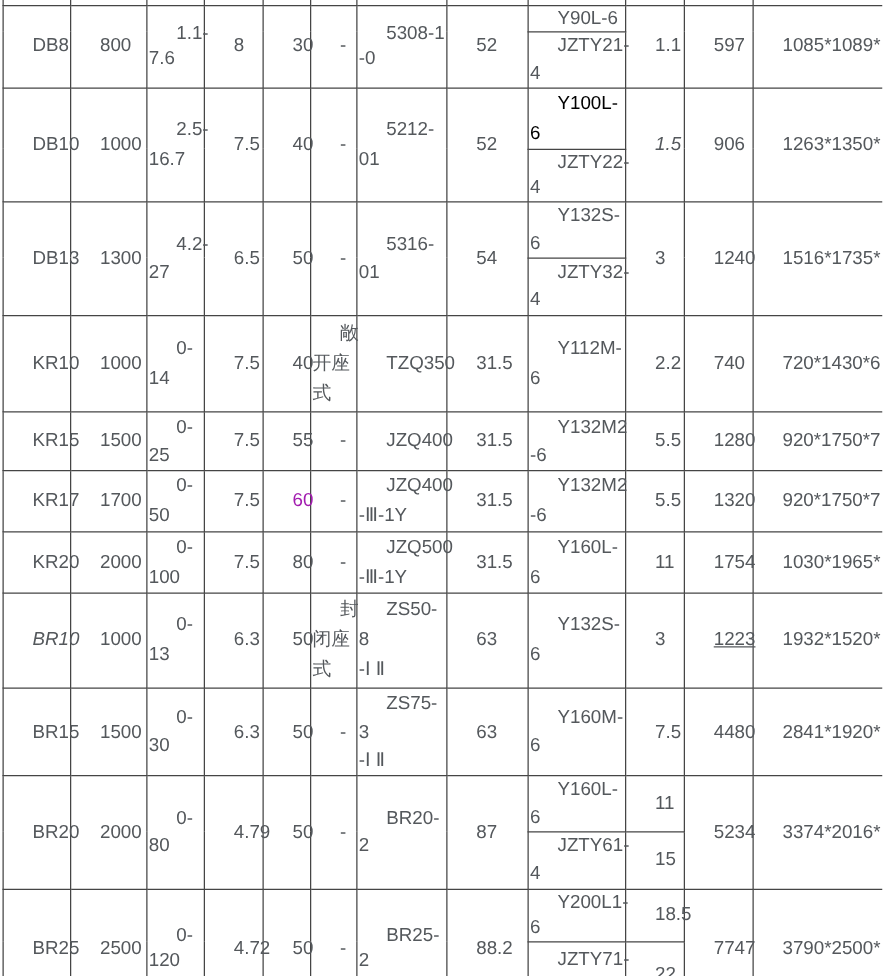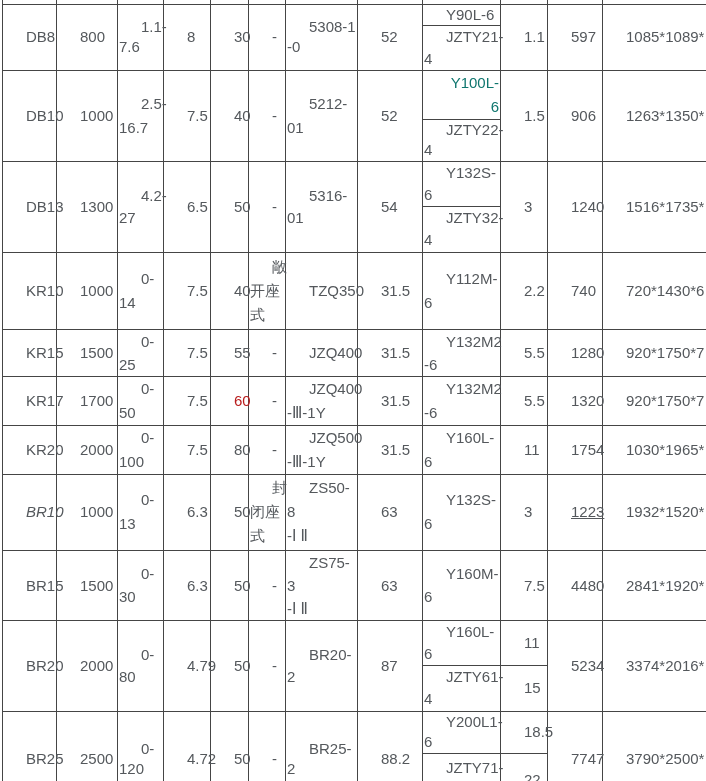--- a/index.html
+++ b/index.html
@@ -86,22 +86,22 @@
           <td rowspan="2" style="border-color: rgb(69, 69, 69); color: rgb(84, 88, 92);">DB10</td>
           <td rowspan="2" style="border-color: rgb(69, 69, 69); color: rgb(84, 88, 92);">1000</td>
           <td rowspan="2" style="border-color: rgb(69, 69, 69); color: rgb(84, 88, 92);">2.5-
 16.7</td>
           <td rowspan="2" style="border-color: rgb(69, 69, 69); color: rgb(84, 88, 92);">7.5</td>
           <td rowspan="2" style="border-color: rgb(69, 69, 69); color: rgb(84, 88, 92);">40</td>
           <td rowspan="2" style="border-color: rgb(69, 69, 69); color: rgb(84, 88, 92);">-</td>
           <td rowspan="2" style="border-color: rgb(69, 69, 69); color: rgb(84, 88, 92);">5212-
 01</td>
           <td rowspan="2" style="border-color: rgb(69, 69, 69); color: rgb(84, 88, 92);">52</td>
-          <td style="border-color: rgb(69, 69, 69); color: #0f766e; text-align: right;">Y100L-6</td>
-          <td rowspan="2" style="border-color: rgb(69, 69, 69); color: rgb(84, 88, 92);">1.5</td>
+          <td style="border-color: rgb(69, 69, 69); color: #000000;">Y100L-6</td>
+          <td rowspan="2" style="border-color: rgb(69, 69, 69); color: rgb(84, 88, 92); font-style: italic;">1.5</td>
           <td rowspan="2" style="border-color: rgb(69, 69, 69); color: rgb(84, 88, 92);">906</td>
           <td rowspan="2" style="border-color: rgb(69, 69, 69); color: rgb(84, 88, 92);">1263*1350*</td>
         </tr>
         <tr style="height: 42px; line-height: 20px;">
           <td style="border-color: rgb(69, 69, 69); color: rgb(84, 88, 92);">JZTY22-
 4</td>
         </tr>
         <tr style="height: 45px; line-height: 22px;">
           <td rowspan="2" style="border-color: rgb(69, 69, 69); color: rgb(84, 88, 92);">DB13</td>
           <td rowspan="2" style="border-color: rgb(69, 69, 69); color: rgb(84, 88, 92);">1300</td>
@@ -156,21 +156,21 @@
           <td style="border-color: rgb(69, 69, 69); color: rgb(84, 88, 92);">5.5</td>
           <td style="border-color: rgb(69, 69, 69); color: rgb(84, 88, 92);">1280</td>
           <td style="border-color: rgb(69, 69, 69); color: rgb(84, 88, 92);">920*1750*7</td>
         </tr>
         <tr style="height: 48px; line-height: 24px;">
           <td style="border-color: rgb(69, 69, 69); color: rgb(84, 88, 92);">KR17</td>
           <td style="border-color: rgb(69, 69, 69); color: rgb(84, 88, 92);">1700</td>
           <td style="border-color: rgb(69, 69, 69); color: rgb(84, 88, 92);">0-
 50</td>
           <td style="border-color: rgb(69, 69, 69); color: rgb(84, 88, 92);">7.5</td>
-          <td style="border-color: rgb(69, 69, 69); color: #b91c1c;">60</td>
+          <td style="border-color: rgb(69, 69, 69); color: #a21caf;">60</td>
           <td style="border-color: rgb(69, 69, 69); color: rgb(84, 88, 92);">-</td>
           <td style="border-color: rgb(69, 69, 69); color: rgb(84, 88, 92);">JZQ400
 -Ⅲ-1Y</td>
           <td style="border-color: rgb(69, 69, 69); color: rgb(84, 88, 92);">31.5</td>
           <td style="border-color: rgb(69, 69, 69); color: rgb(84, 88, 92);">Y132M2
 -6</td>
           <td style="border-color: rgb(69, 69, 69); color: rgb(84, 88, 92);">5.5</td>
           <td style="border-color: rgb(69, 69, 69); color: rgb(84, 88, 92);">1320</td>
           <td style="border-color: rgb(69, 69, 69); color: rgb(84, 88, 92);">920*1750*7</td>
         </tr>

